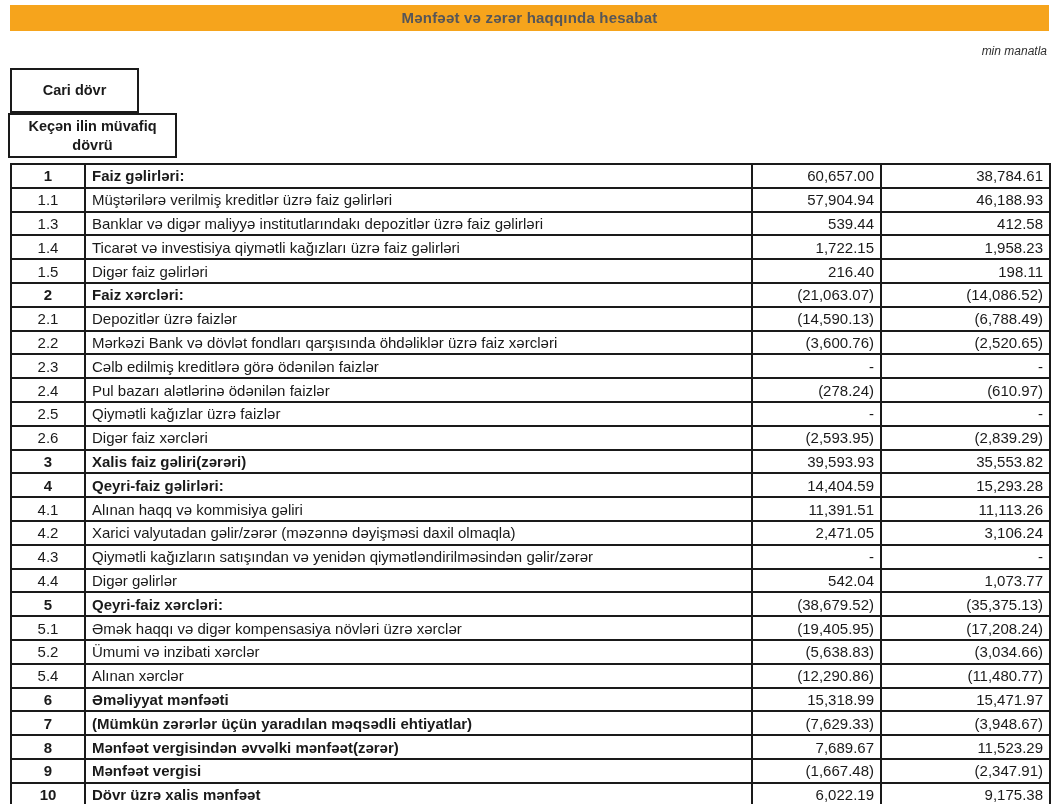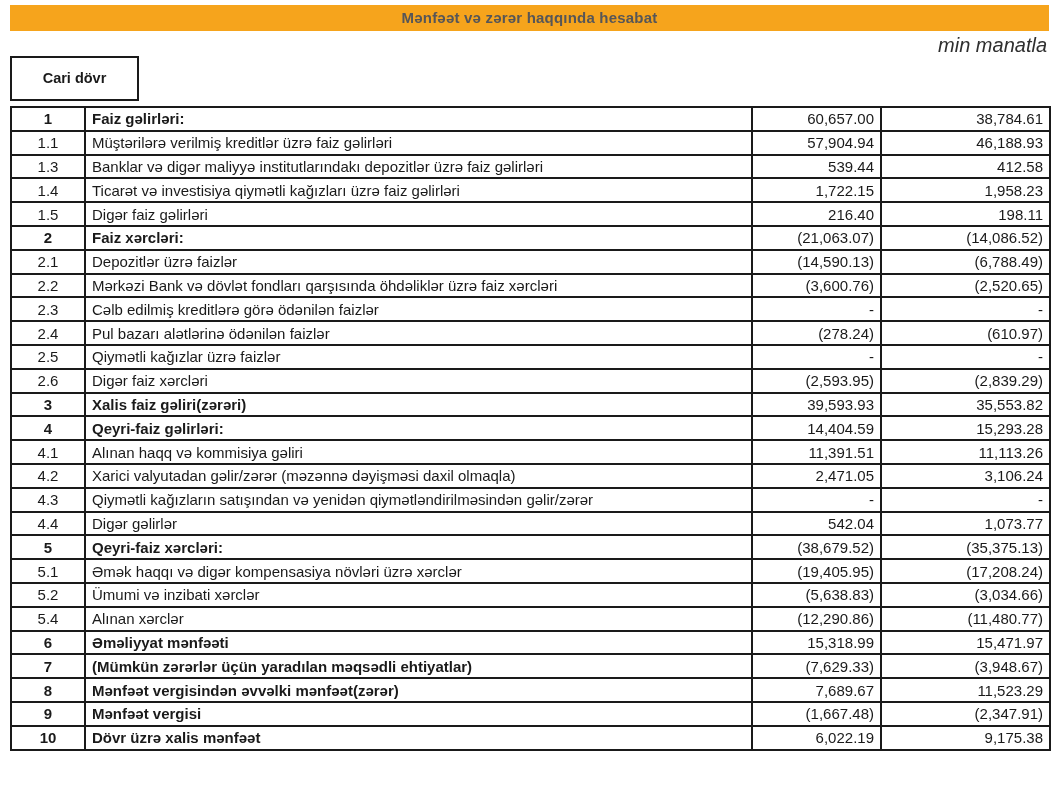--- a/index.html
+++ b/index.html
@@ -17,33 +17,33 @@
     height: 26px; line-height: 26px;
     background: #f6a41c;
     color: #565658;
     font-weight: bold;
     font-size: 15px;
     text-align: center;
     letter-spacing: .2px;
   }
 
   .unit-note {
-    margin-top: 6px;
+    margin-top: 12px;
     height: 17px; line-height: 17px;
     text-align: right;
     font-style: italic;
-    font-size: 20px;
+    font-size: 12px;
     color: #2f2f2f;
     padding-right: 2px;
   }
 
   .col-headers {
     display: flex;
     justify-content: flex-start;
-    margin-top: 2px;
+    margin-top: 8px;
     flex-direction: column;
   }
   .col-head {
     border: 2px solid #1a1a1a;
     height: 45px;
     display: flex; align-items: center; justify-content: center;
     text-align: center;
     font-weight: bold;
     font-size: 14.5px;
     line-height: 1.25;
@@ -80,20 +80,21 @@
 <body>
 
 <div class="page">
 
   <div class="title-bar" style="background: rgb(246, 164, 28); color: rgb(86, 86, 88);">Mənfəət və zərər haqqında hesabat</div>
 
   <div class="unit-note">min manatla</div>
 
   <div class="col-headers">
     <div class="col-head current">Cari dövr</div>
+    <div class="col-head previous">Keçən ilin müvafiq dövrü</div>
   </div>
 
   <table class="pl">
     <tbody>
         <tr class="section vbold">
           <td class="num">1</td>
           <td class="label">Faiz gəlirləri:</td>
           <td class="cur">60,657.00</td>
           <td class="prev">38,784.61</td>
         </tr>

